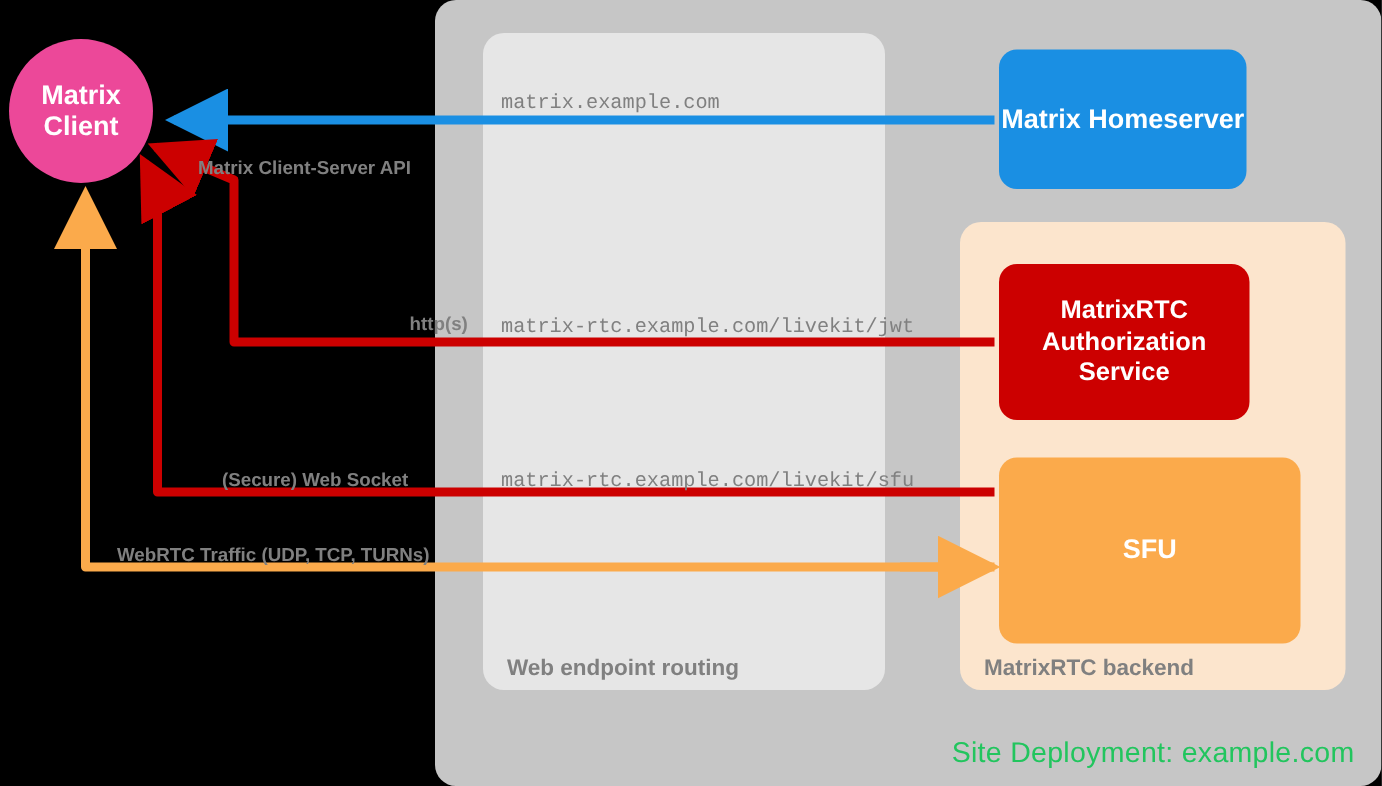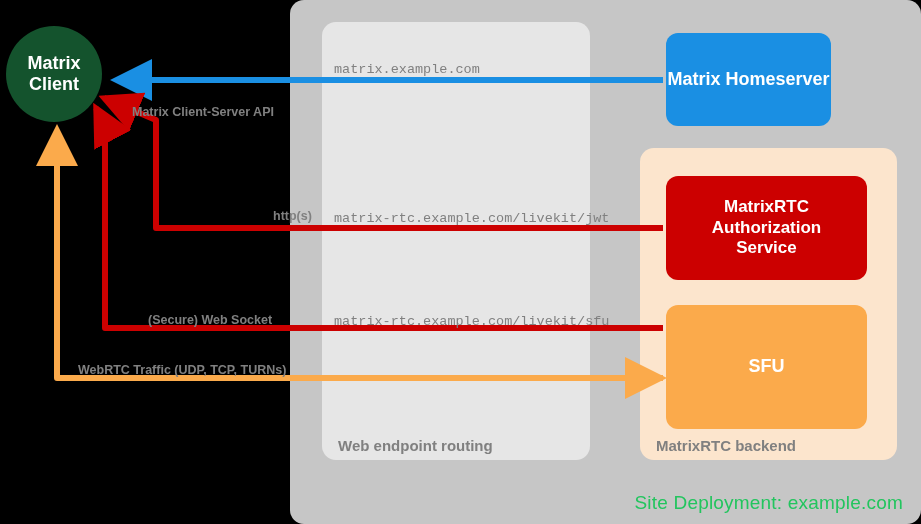--- a/index.html
+++ b/index.html
@@ -74,21 +74,21 @@
     white-space: nowrap;
   }
 
   
   .client-node {
     left: 6px;
     top: 26px;
     width: 96px;
     height: 96px;
     border-radius: 50%;
-    background: #14532d;
+    background: #ec4899;
     display: flex;
     flex-direction: column;
     align-items: center;
     justify-content: center;
     color: #ffffff;
     font-size: 18px;
     font-weight: bold;
     line-height: 1.18;
     text-align: left;
   }
@@ -108,21 +108,21 @@
     left: 666px;
     top: 33px;
     width: 165px;
     height: 93px;
     background: #1a8fe3;
     font-size: 18px;
   }
   .auth-box {
     left: 666px;
     top: 176px;
-    width: 201px;
+    width: 167px;
     height: 104px;
     background: #cc0000;
     font-size: 17px;
   }
   .sfu-box {
     left: 666px;
     top: 305px;
     width: 201px;
     height: 124px;
     background: #fbaa4b;

